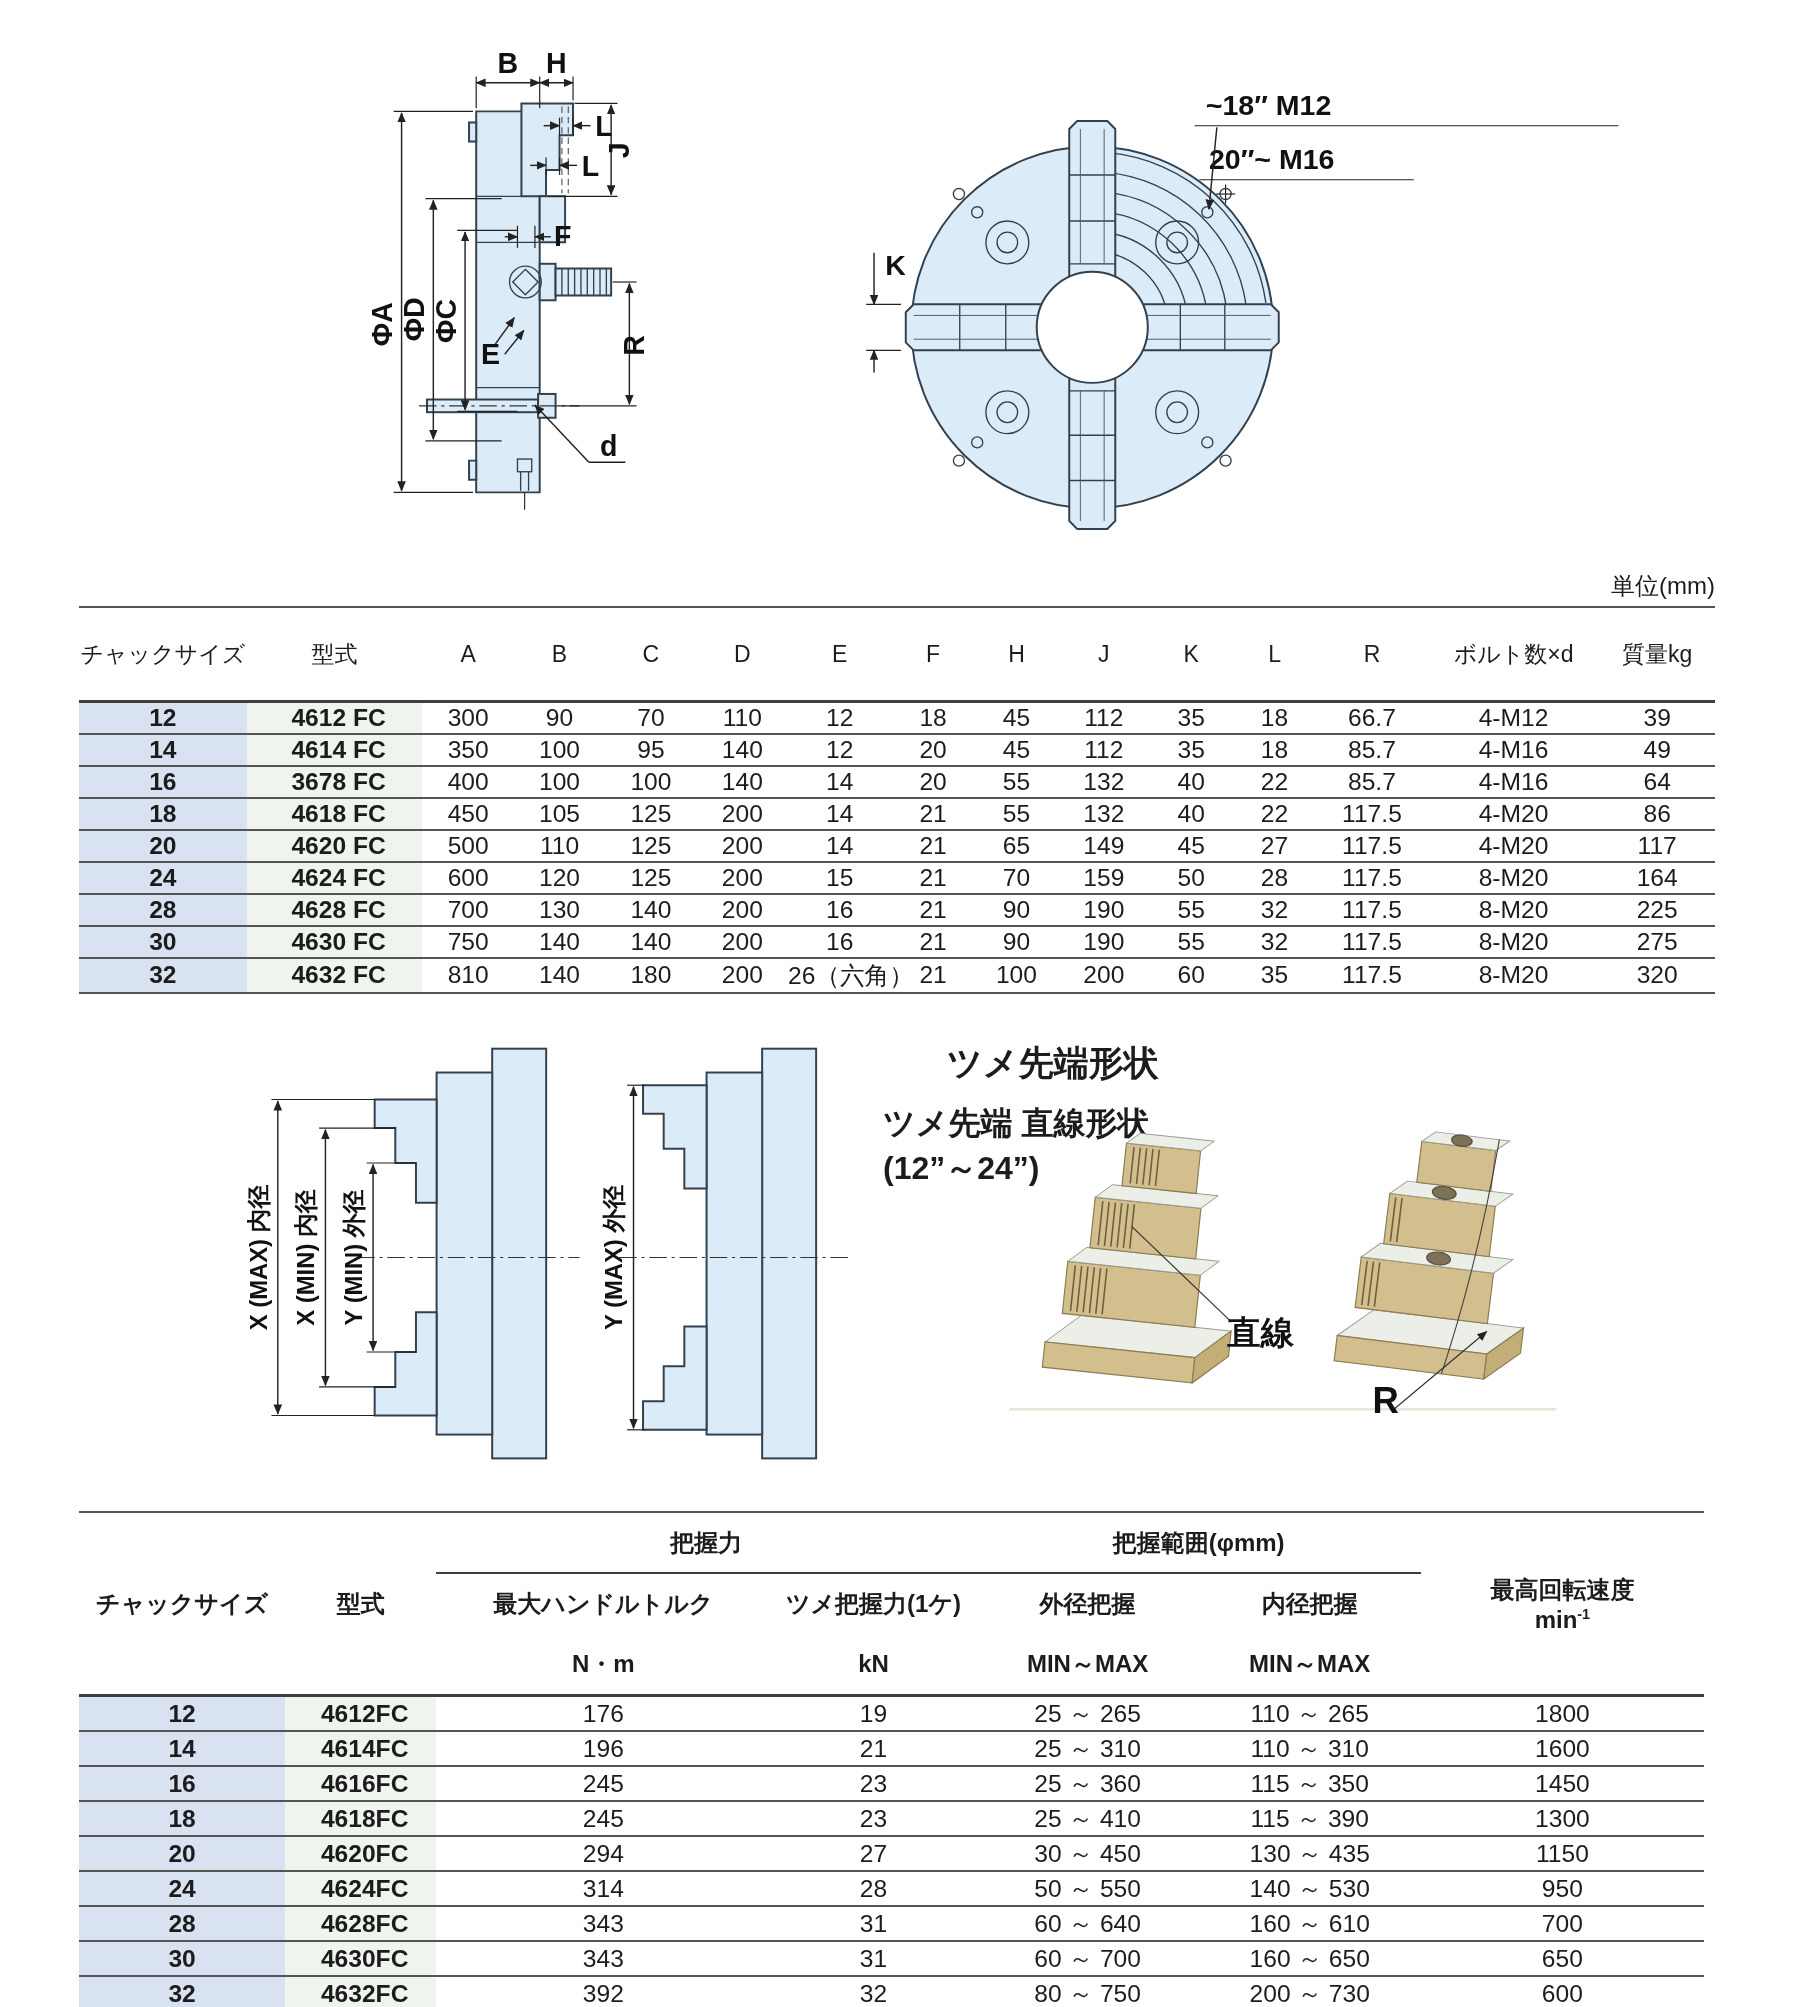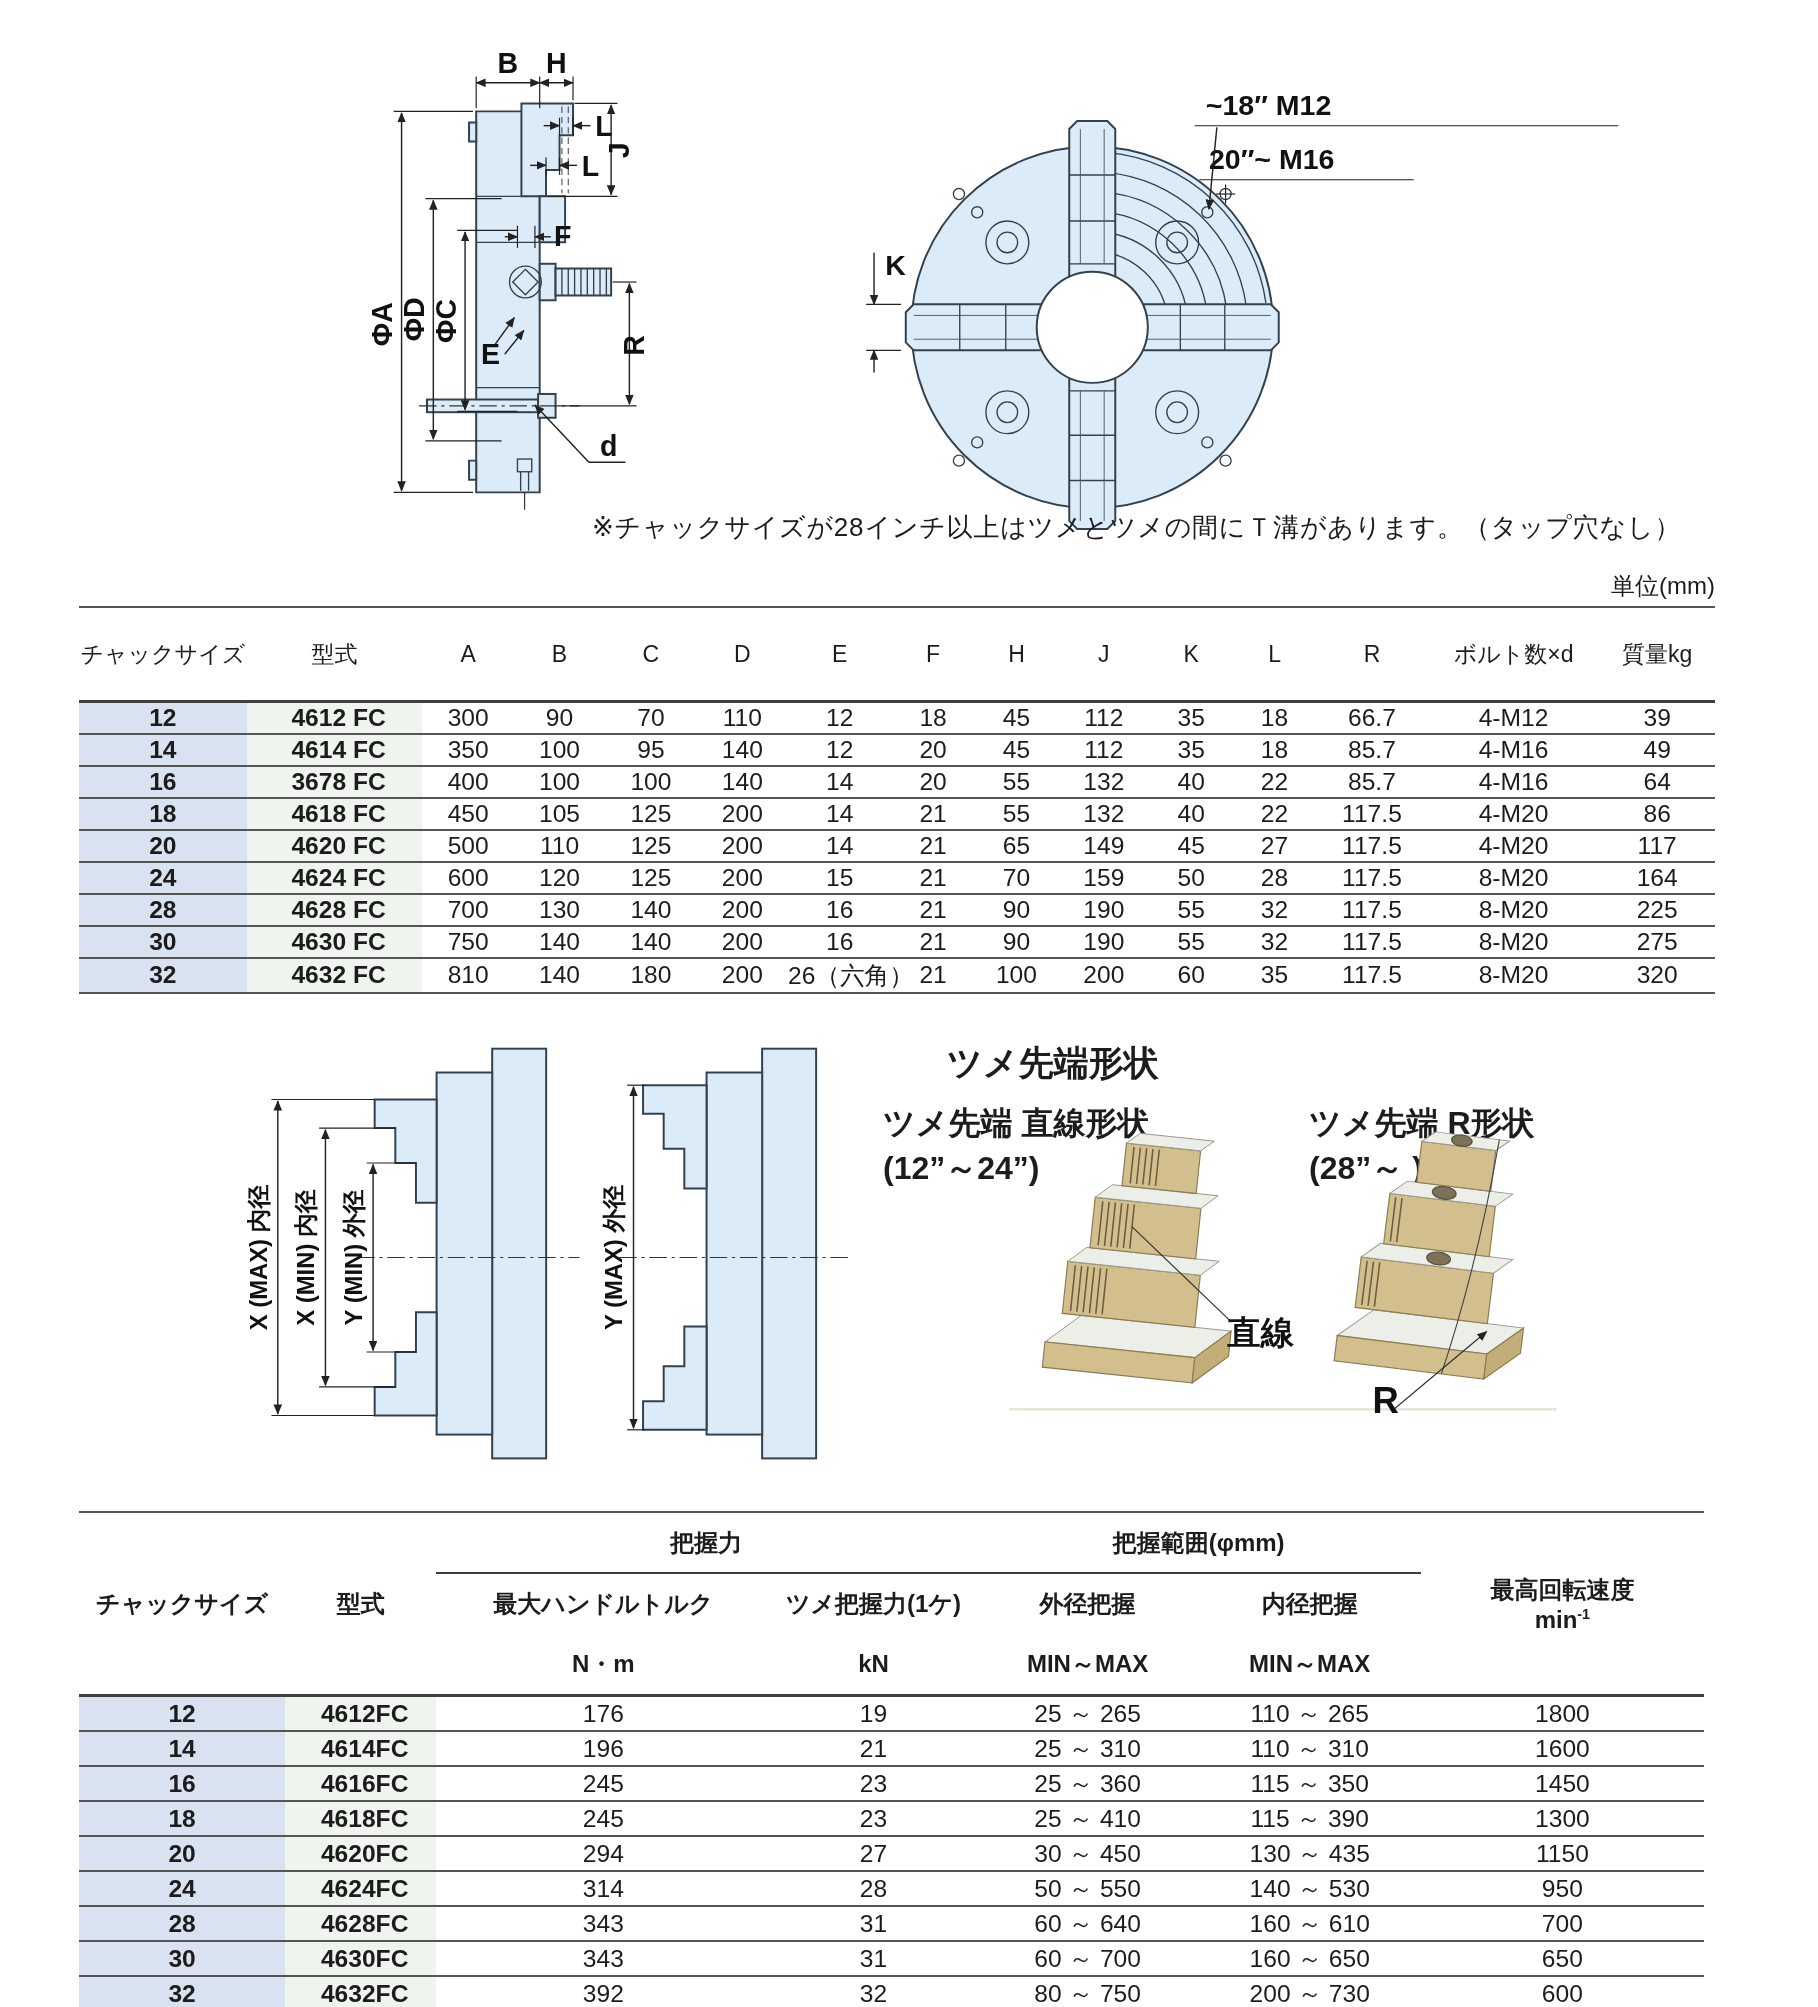--- a/index.html
+++ b/index.html
@@ -225,21 +225,20 @@
       <text class="dimtxt" x="34" y="286" font-size="38">K</text>
 
       <text class="dimtxt" x="438" y="84" font-size="40">~18″ M12</text>
       <line class="ext" x1="424" y1="98" x2="958" y2="98" stroke-width="2.5"></line>
       <text class="dimtxt" x="442" y="152" font-size="40">20″~ M16</text>
       <line class="ext" x1="430" y1="166" x2="700" y2="166" stroke-width="2.5"></line>
       <line class="dim" x1="452" y1="100" x2="442" y2="203" marker-end="url(#ah)"></line>
     </svg>
   </div>
 
-  <div class="abs note">※チャックサイズが28インチ以上はツメとツメの間にＴ溝があります。（タップ穴なし）</div>
 
   <div class="abs unit-label">単位(mm)</div>
 
   <table class="abs t1">
     <colgroup>
       <col style="width:167px">
         <col style="width:175px">
         <col style="width:91px">
         <col style="width:91px">
       <col style="width:91px">
@@ -461,24 +460,20 @@
       <line class="dim" x1="648" y1="70" x2="648" y2="500" marker-start="url(#ah)" marker-end="url(#ah)"></line>
       <text class="gtxt" text-anchor="middle" transform="translate(634,285) rotate(-90)">Y (MAX) 外径</text>
     </svg>
   </div>
 
   <div class="abs jaw-title">ツメ先端形状</div>
   <div class="abs jaw-sub jaw-sub-left">
     <div>ツメ先端 直線形状</div>
     <div>(12”～24”)</div>
   </div>
-  <div class="abs jaw-sub jaw-sub-right">
-    <div>ツメ先端 R形状</div>
-    <div>(28”～ )</div>
-  </div>
 
   <div class="abs" style="left:985px;top:1092px;width:794px;height:345px;">
     <svg width="794" height="345" viewBox="0 0 1000 435">
       <line x1="30" y1="400" x2="720" y2="400" stroke="#e8e4d8" stroke-width="3"></line>
 
       <g transform="translate(25,25) rotate(6 150 200)">
         <polygon class="ph-top" points="60,300 250,300 292,262 102,262"></polygon>
         <polygon class="ph-front" points="60,300 250,300 250,332 60,332"></polygon>
         <polygon class="ph-side" points="250,300 292,262 292,294 250,332"></polygon>
         <polygon class="ph-front" points="78,262 246,262 246,196 78,196"></polygon>

